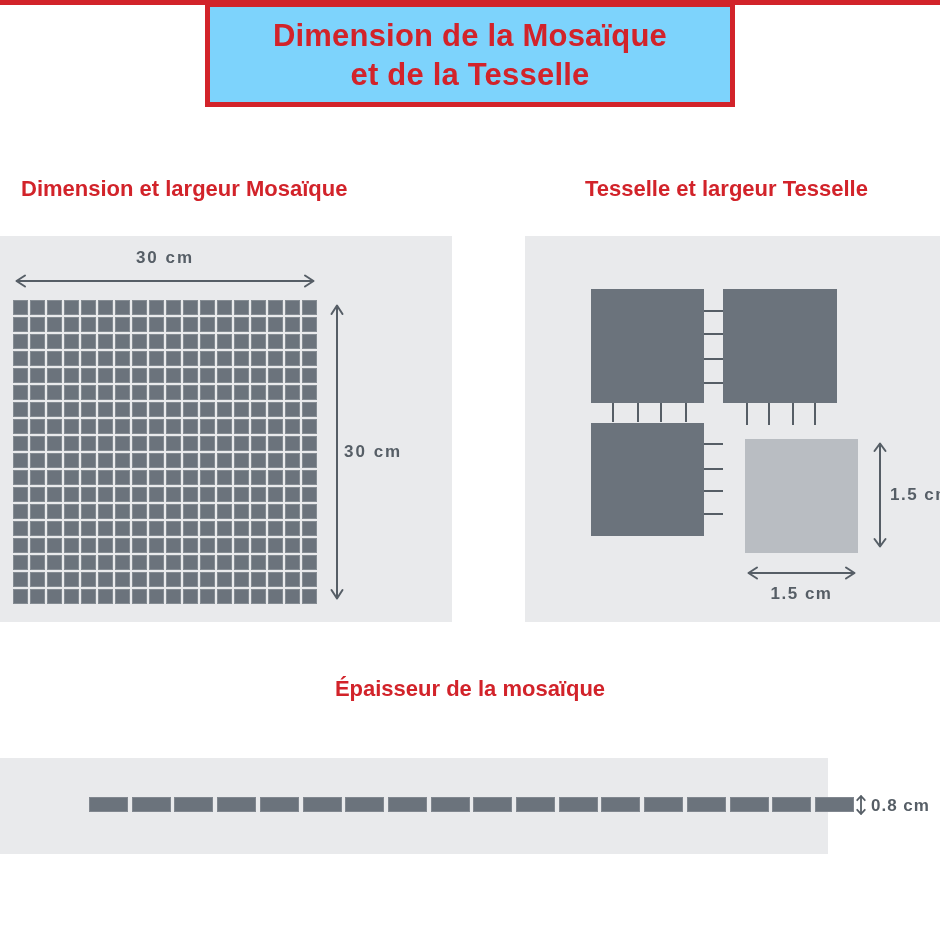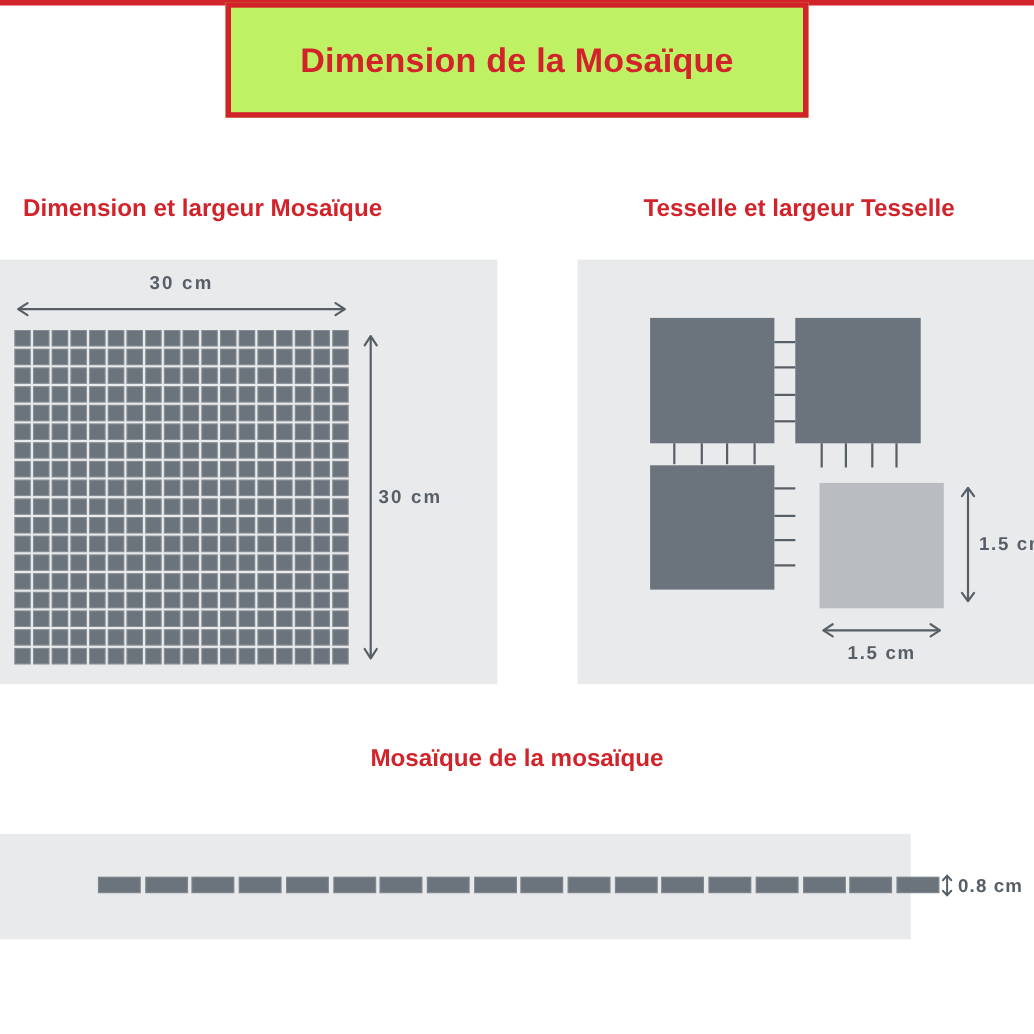--- a/index.html
+++ b/index.html
@@ -11,21 +11,21 @@
   }
   *{box-sizing:border-box;}
   html,body{margin:0;padding:0;}
   body{
     width:940px;height:940px;position:relative;background:#ffffff;
     font-family:"Liberation Sans",sans-serif;overflow:hidden;
   }
   .topline{position:absolute;left:0;top:0;width:940px;height:5px;background:var(--accent-red);}
   .titlebox{
     position:absolute;left:205px;top:2px;width:530px;height:105px;
-    background:#bef264;border:5px solid var(--accent-red);
+    background:#7dd3fc;border:5px solid var(--accent-red);
     display:flex;flex-direction:column;align-items:center;justify-content:center;
   }
   .title-line{
     color:var(--accent-red);font-weight:bold;font-size:31px;line-height:39px;
     letter-spacing:0.2px;white-space:nowrap;
   }
   .heading{
     position:absolute;margin:0;color:var(--accent-red);
     font-size:22px;font-weight:bold;white-space:nowrap;
   }
@@ -80,20 +80,21 @@
 </style>
 </head>
 <body>
 
 <div>
 
   <div class="topline"></div>
 
   <div class="titlebox">
     <div class="title-line">Dimension de la Mosaïque</div>
+    <div class="title-line">et de la Tesselle</div>
   </div>
 
   <h2 class="heading heading-left">Dimension et largeur Mosaïque</h2>
   <h2 class="heading heading-right">Tesselle et largeur Tesselle</h2>
 
   <div class="panel panel-left">
     <div class="dim-label mosaic-width-label">30 cm</div>
     <svg class="mosaic-arrow-h" width="304" height="16" viewBox="0 0 304 16">
       <line class="stroke" x1="4" y1="8" x2="300" y2="8"></line>
       <path class="stroke" d="M12 2.5 L3.5 8 L12 13.5"></path>
@@ -467,21 +468,21 @@
     <div class="dim-label tessera-height-label">1.5 cm</div>
 
     <svg class="tessera-arrow-h" width="113" height="16" viewBox="0 0 113 16">
       <line class="stroke" x1="4" y1="8" x2="109" y2="8"></line>
       <path class="stroke" d="M12 2.5 L3.5 8 L12 13.5"></path>
       <path class="stroke" d="M101 2.5 L109.5 8 L101 13.5"></path>
     </svg>
     <div class="dim-label tessera-width-label">1.5 cm</div>
   </div>
 
-  <h2 class="heading heading-center">Mosaïque de la mosaïque</h2>
+  <h2 class="heading heading-center">Épaisseur de la mosaïque</h2>
 
   <div class="panel panel-bottom">
     <div class="strip">
         <div class="stile"></div>
         <div class="stile"></div>
         <div class="stile"></div>
         <div class="stile"></div>
         <div class="stile"></div>
         <div class="stile"></div>
         <div class="stile"></div>

